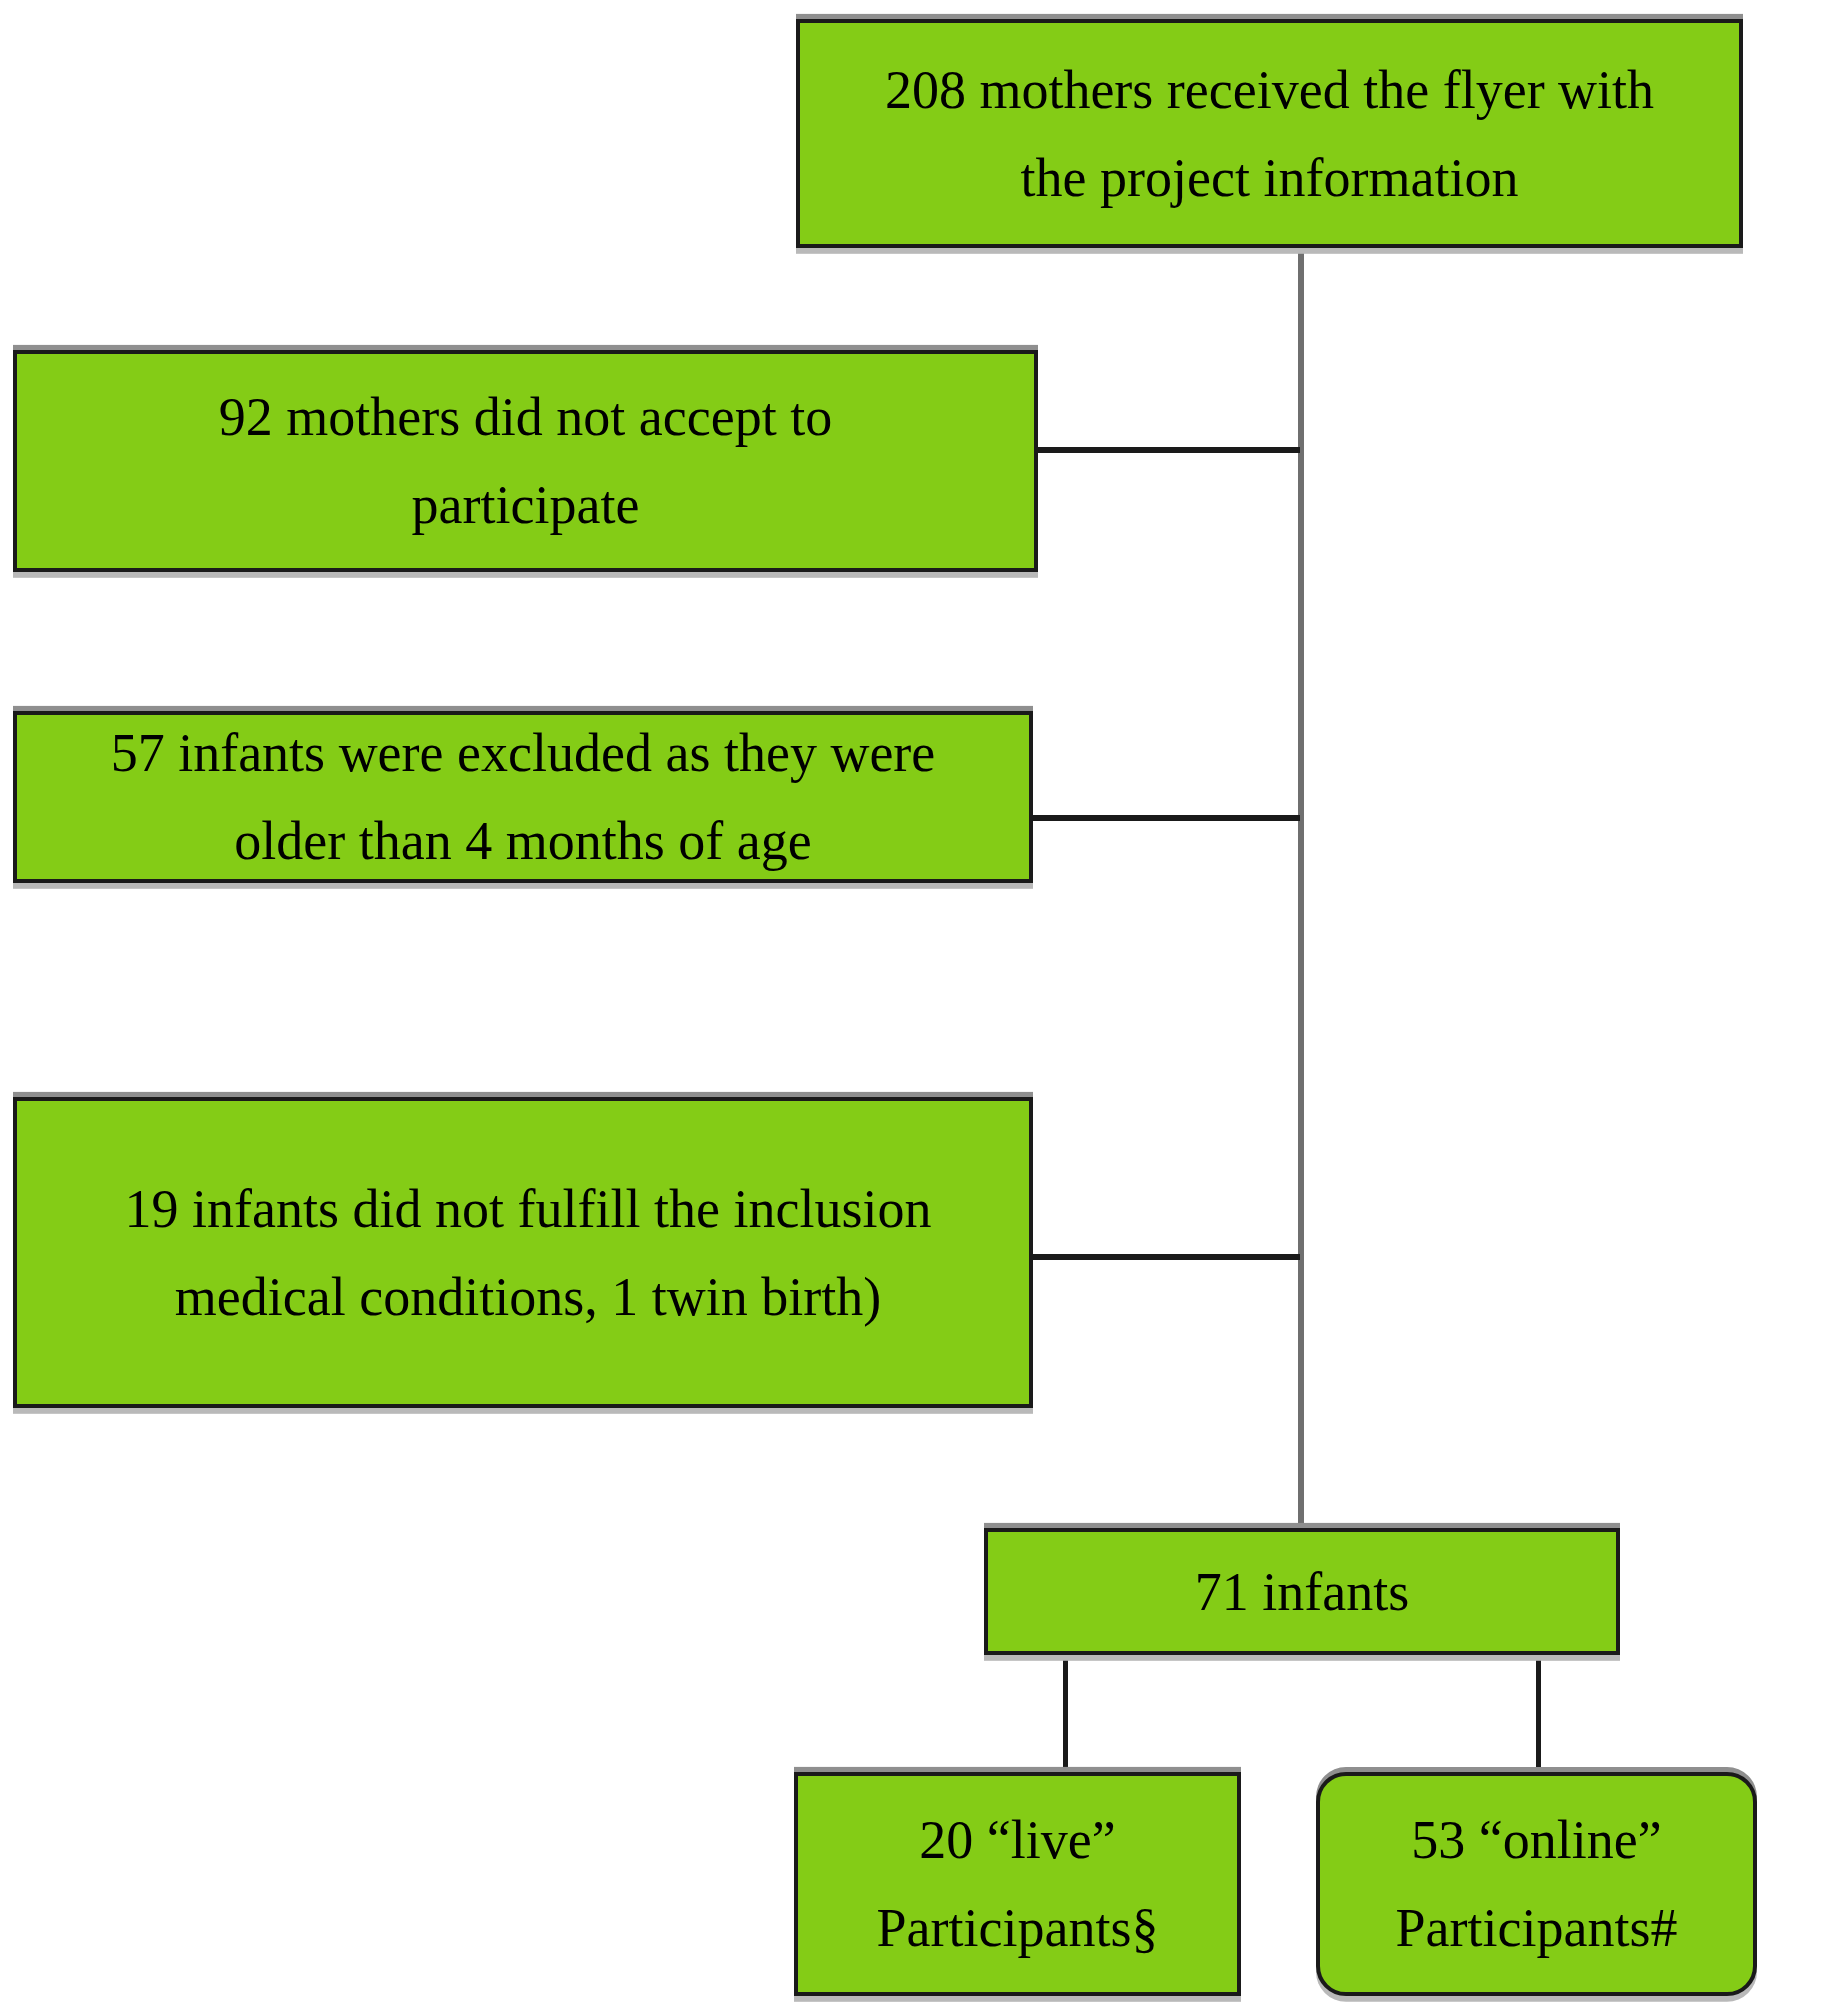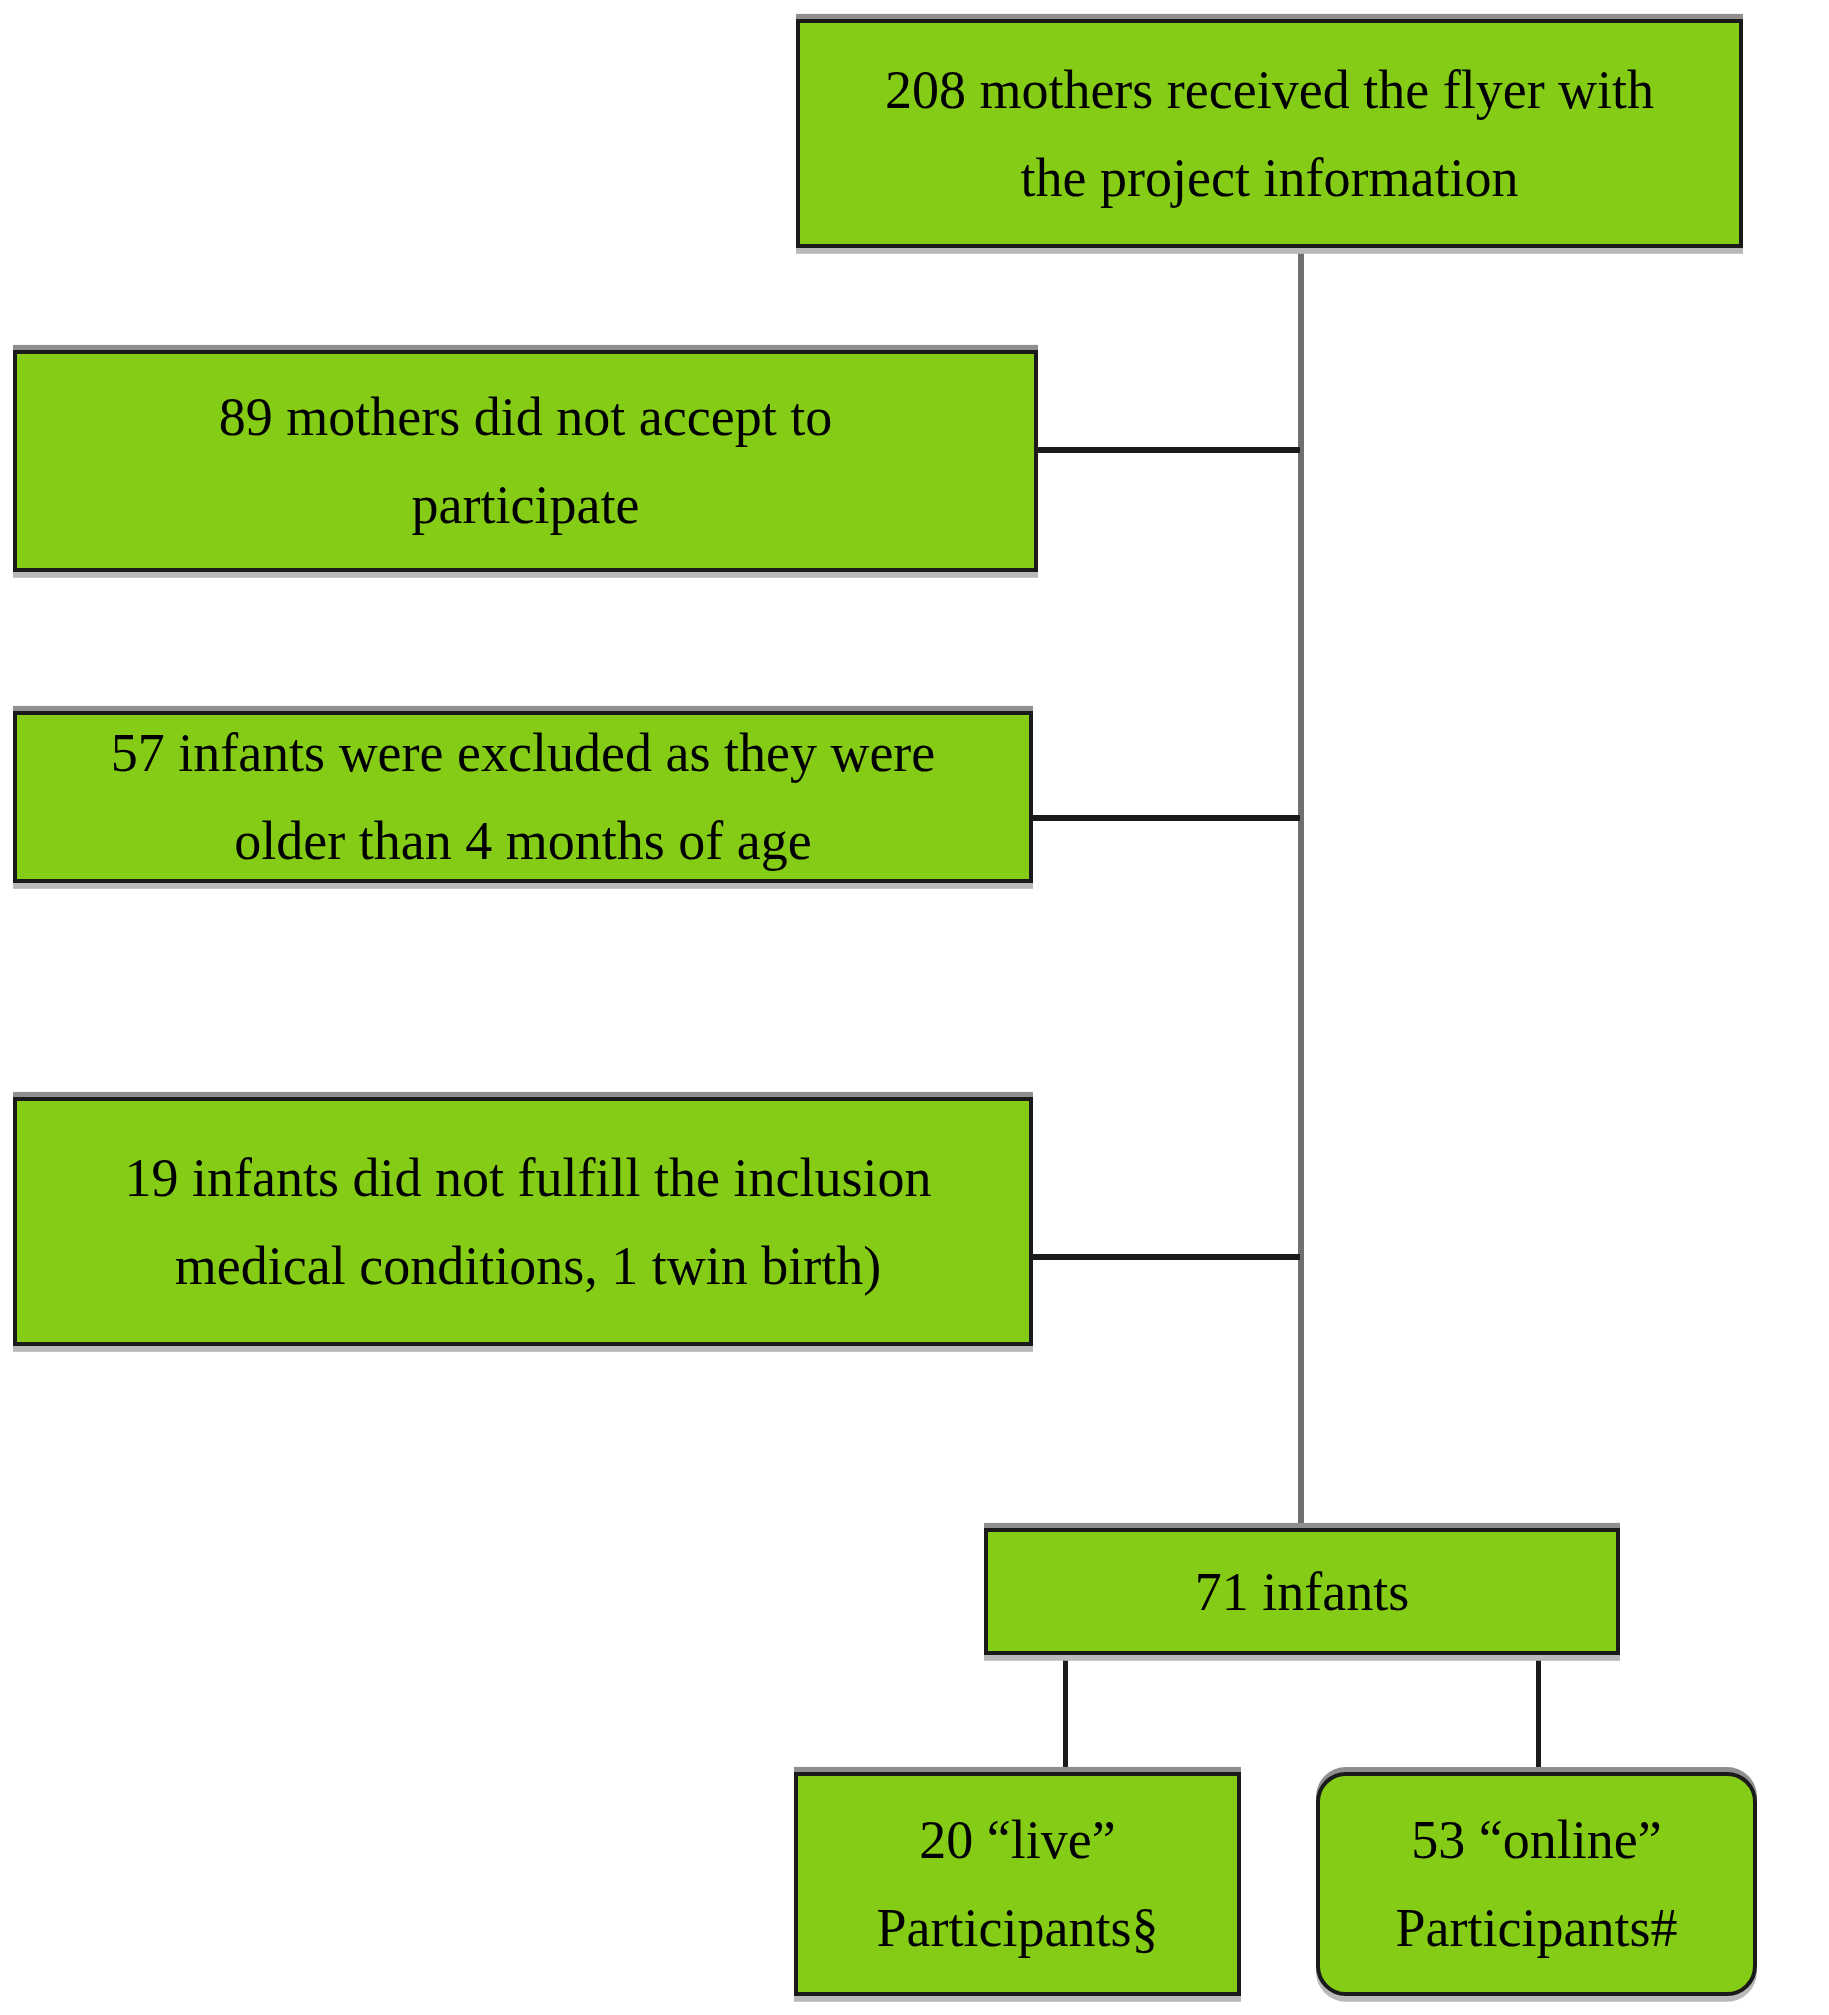--- a/index.html
+++ b/index.html
@@ -43,21 +43,21 @@
   .trunk {
     position: absolute;
     background: #6f6f6f;
     z-index: 0;
   }
 
   
   #box-flyer    { left: 796px; top: 19px;   width: 947px; height: 229px; }
   #box-61       { left: 13px;   top: 350px;  width: 1025px; height: 222px; }
   #box-57       { left: 13px;   top: 711px; width: 1020px; height: 172px; }
-  #box-19       { left: 13px;   top: 1097px; width: 1020px; height: 249px; padding-left: 10px; }
+  #box-19       { left: 13px;   top: 1097px; width: 1020px; height: 311px; padding-left: 10px; }
   #box-71       { left: 984px; top: 1528px; width: 636px;  height: 127px; }
   #box-live     { left: 794px; top: 1772px; width: 447px;  height: 224px; }
   #box-online   { left: 1316px; top: 1772px; width: 441px;  height: 224px; border-radius: 30px; }
 
   #trunk-main   { left: 1298px; top: 247px;  width: 5.8px;    height: 1284px; }
   #conn-61      { left: 1035px; top: 447px;  width: 265px;  height: 5.8px; }
   #conn-57      { left: 1030px; top: 815px; width: 270px;  height: 5.8px; }
   #conn-19      { left: 1030px; top: 1254px; width: 270px;  height: 5.8px; }
   #desc-live    { left: 1063px; top: 1653px; width: 4.5px;    height: 119px; }
   #desc-online  { left: 1536px; top: 1653px; width: 4.5px;    height: 119px; }
@@ -75,21 +75,21 @@
 
   <div id="desc-live" class="conn"></div>
   <div id="desc-online" class="conn"></div>
 
   <div id="box-flyer" class="fbox">
     <span class="bline">208 mothers received the flyer with</span>
     <span class="bline">the project information</span>
   </div>
 
   <div id="box-61" class="fbox">
-    <span class="bline">89 mothers did not accept to</span>
+    <span class="bline">92 mothers did not accept to</span>
     <span class="bline">participate</span>
   </div>
 
   <div id="box-57" class="fbox">
     <span class="bline">57 infants were excluded as they were</span>
     <span class="bline">older than 4 months of age</span>
   </div>
 
   <div id="box-19" class="fbox">
     <span class="bline">19 infants did not fulfill the inclusion</span>

